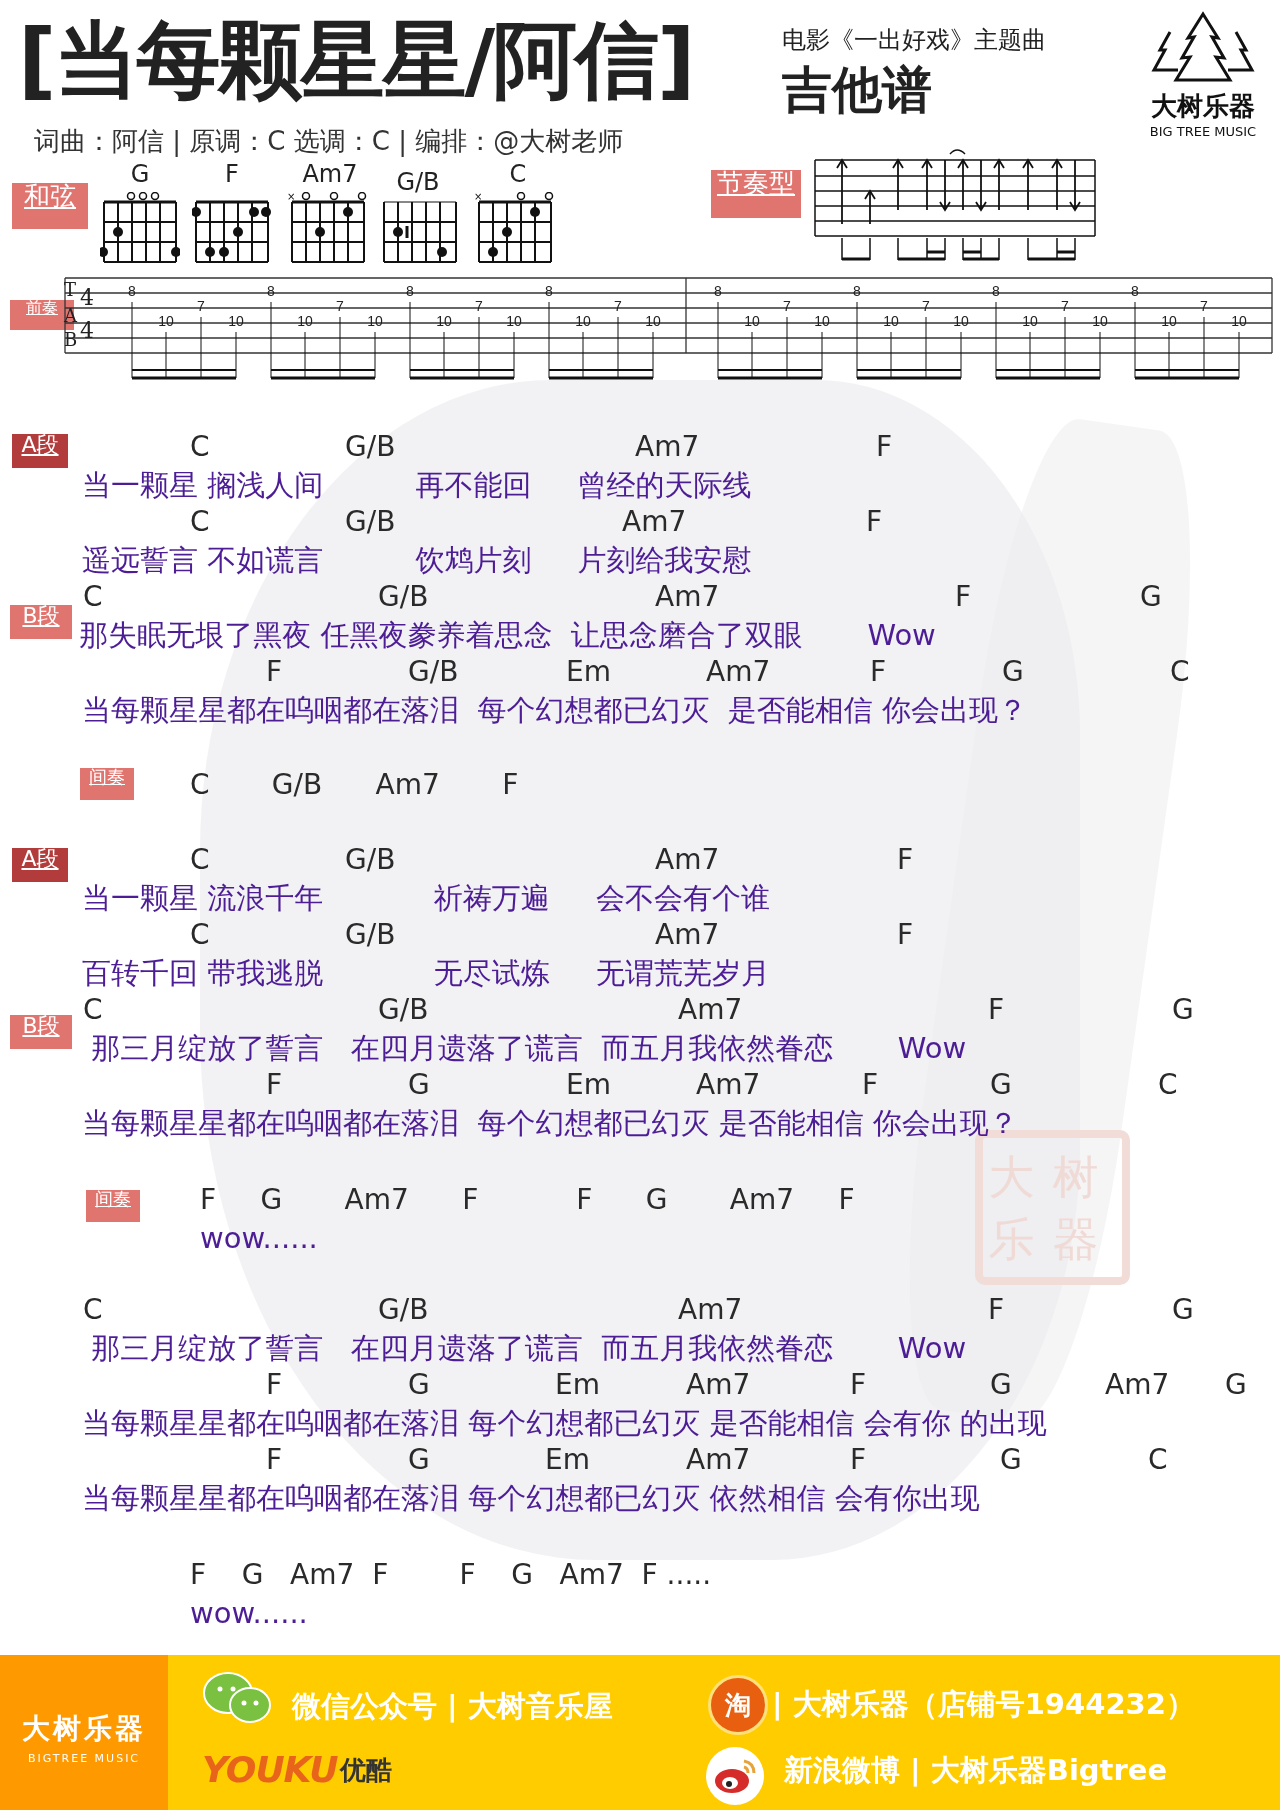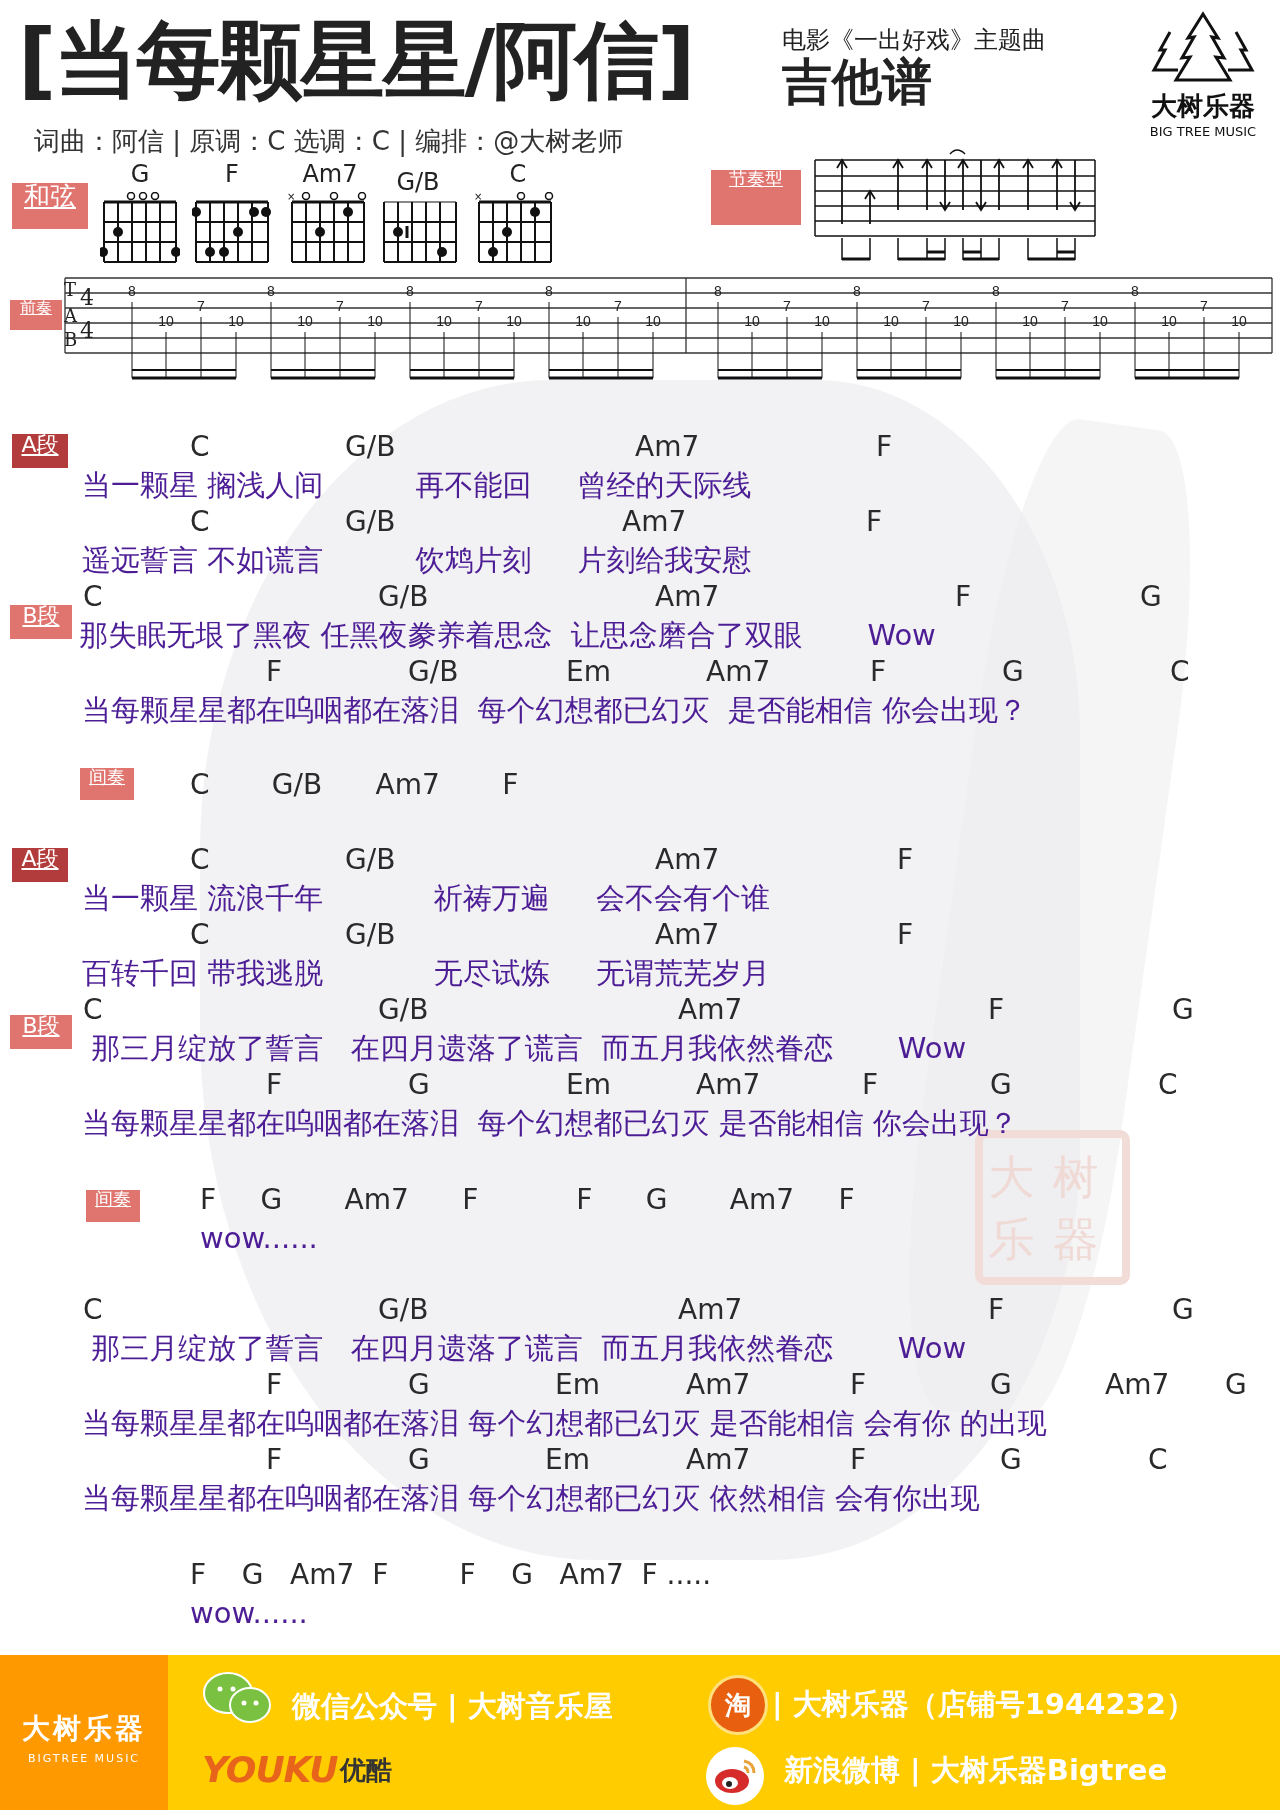--- a/index.html
+++ b/index.html
@@ -1,21 +1,21 @@
 <!DOCTYPE html>
 <html><head>
 <meta charset="utf-8">
 <style>
   html,body{margin:0;padding:0;}
   body{width:1280px;height:1810px;position:relative;background:#fff;overflow:hidden;font-family:"DejaVu Sans","Liberation Sans",sans-serif;color:#222;}
   .abs{position:absolute;}
   .wm{position:absolute;background:#ecebee;}
   .title{left:18px;top:10px;font-size:84px;font-weight:bold;letter-spacing:-2px;color:#222;line-height:100px;white-space:nowrap;}
   .subtitle{left:782px;top:24px;font-size:24px;color:#222;white-space:nowrap;}
-  .subtitle2{left:782px;top:52px;font-size:50px;font-weight:bold;color:#222;white-space:nowrap;line-height:60px;}
+  .subtitle2{left:782px;top:60px;font-size:50px;font-weight:bold;color:#222;white-space:nowrap;line-height:60px;}
   .credits{left:18px;top:124px;font-size:26px;color:#333;white-space:nowrap;margin-left:16px;}
   .logo{left:1138px;top:10px;width:130px;text-align:center;}
   .logo-cn{font-size:26px;font-weight:bold;color:#111;}
   .logo-en{font-size:13px;color:#111;}
   .tag{position:absolute;color:#fff;font-size:22px;text-align:center;line-height:1;display:flex;justify-content:center;text-decoration:underline;}
   .tag-dark{background:#b23c3c;}
   .tag-light{background:#e07570;}
   .chord-name{position:absolute;font-size:24px;color:#222;text-align:center;}
   .line{position:absolute;white-space:pre;font-size:29px;color:#4c1d95;line-height:36px;}
   .ch{position:absolute;font-size:28px;color:#2a2a2a;white-space:nowrap;}
@@ -151,21 +151,21 @@
         <line x1="46" y1="10" x2="46" y2="70"></line>
         <line x1="60" y1="10" x2="60" y2="70"></line>
         <line x1="76" y1="10" x2="76" y2="70"></line>
       </g>
     <circle cx="60" cy="20" r="5" fill="#111"></circle>
       <circle cx="32" cy="40" r="5" fill="#111"></circle>
       <circle cx="18" cy="60" r="5" fill="#111"></circle>
   </svg>
 </div>
 
-<div class="tag tag-light" style="left:711px;top:170px;width:90px;height:55px;font-size:18px;">
+<div class="tag tag-light" style="left:711px;top:170px;width:90px;height:48px;font-size:26px;">
     <span>节奏型</span>
   </div>
 <svg class="abs" style="left:805px;top:140px;" width="300" height="125" viewBox="0 0 300 125">
   <path d="M145 14 Q152 6 160 14" fill="none" stroke="#111" stroke-width="1.5"></path>
   <g stroke="#111" stroke-width="1.5">
     <line x1="10" y1="20" x2="290" y2="20"></line>
       <line x1="10" y1="36" x2="290" y2="36"></line>
       <line x1="10" y1="51" x2="290" y2="51"></line>
       <line x1="10" y1="66" x2="290" y2="66"></line>
       <line x1="10" y1="81" x2="290" y2="81"></line>
@@ -214,21 +214,21 @@
     <line x1="37" y1="119" x2="65" y2="119"></line>
       <line x1="93" y1="119" x2="140" y2="119"></line>
       <line x1="122" y1="112" x2="140" y2="112"></line>
     <line x1="158" y1="119" x2="194" y2="119"></line>
       <line x1="158" y1="112" x2="176" y2="112"></line>
     <line x1="223" y1="119" x2="270" y2="119"></line>
       <line x1="252" y1="112" x2="270" y2="112"></line>
   </g>
 </svg>
 
-<div class="tag tag-light" style="left:10px;top:300px;width:52px;height:30px;font-size:16px;">
+<div class="tag tag-light" style="left:10px;top:300px;width:64px;height:30px;font-size:16px;">
     <span>前奏</span>
   </div>
 <svg class="abs" style="left:60px;top:270px;" width="1215" height="120" viewBox="0 0 1215 120">
   <g stroke="#333" stroke-width="1.3">
     <line x1="5" y1="8" x2="1212" y2="8"></line>
       <line x1="5" y1="23" x2="1212" y2="23"></line>
       <line x1="5" y1="38" x2="1212" y2="38"></line>
       <line x1="5" y1="53" x2="1212" y2="53"></line>
       <line x1="5" y1="68" x2="1212" y2="68"></line>
       <line x1="5" y1="83" x2="1212" y2="83"></line>

